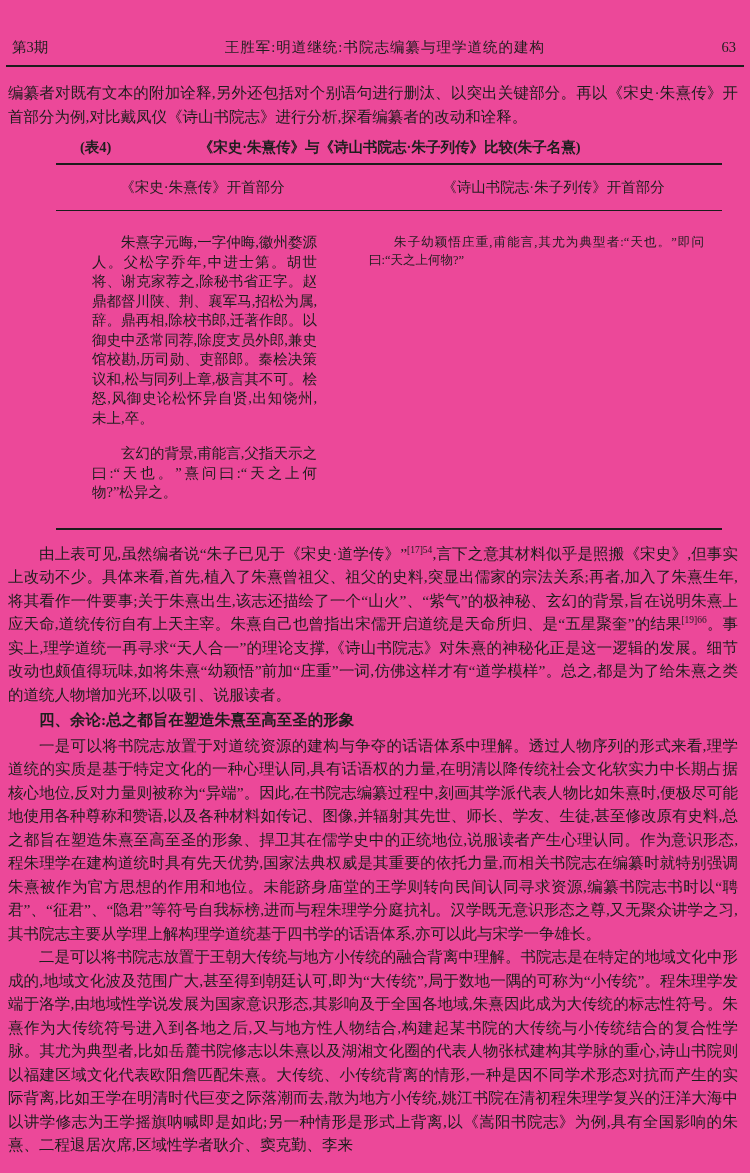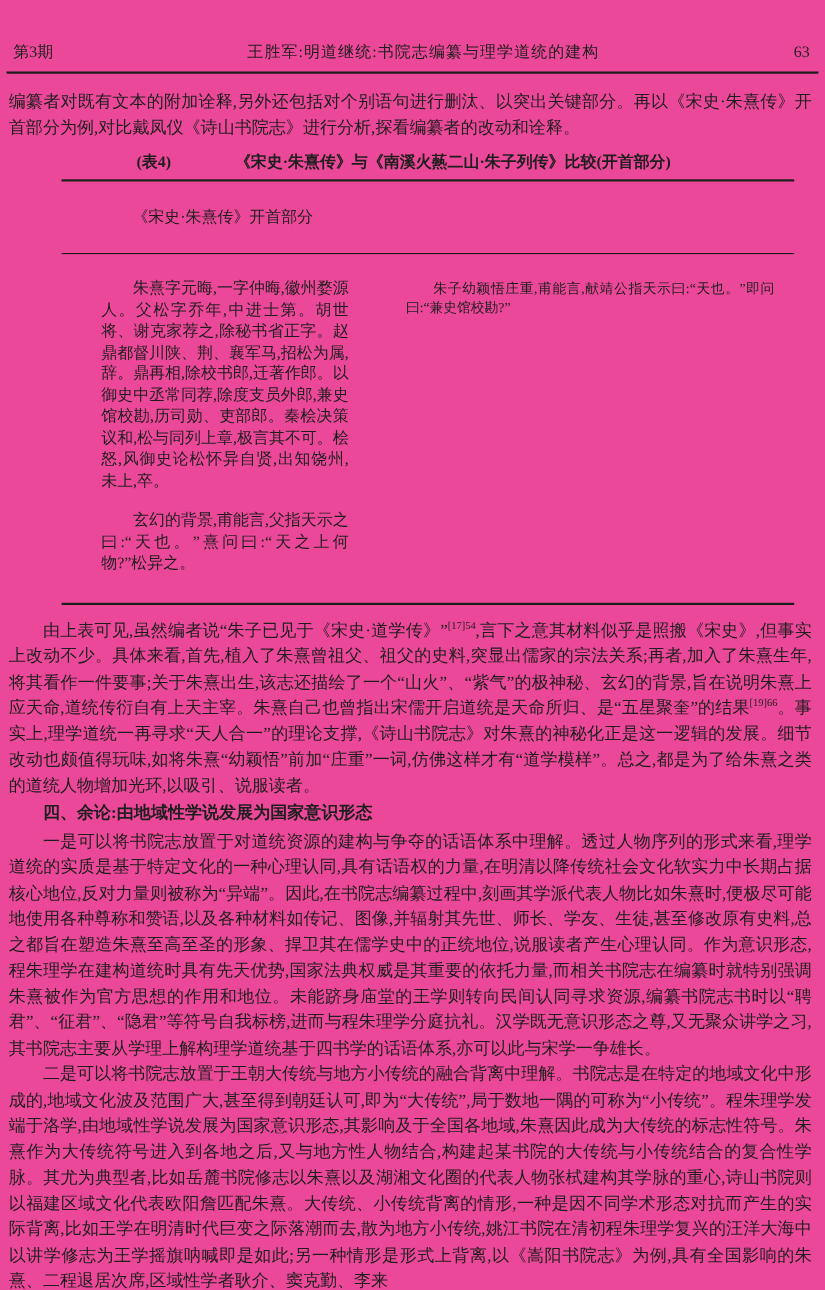--- a/index.html
+++ b/index.html
@@ -11,25 +11,25 @@
   }
   .running-head{display:flex;align-items:baseline;padding:38px 14px 8px 12px;font-size:14.5px;}
   .rh-issue{white-space:nowrap;}
   .rh-title{flex:1;text-align:center;letter-spacing:1px;}
   .rh-page{white-space:nowrap;}
   .head-rule{height:0;border-top:2px solid #1c1c1c;margin:0 6px;}
   .content{padding:14px 12px 0 8px;}
   .body-para{margin:0;font-size:15.5px;line-height:23.5px;text-align:justify;text-indent:2em;}
   .first-para{text-indent:0;}
   .table-caption{display:flex;align-items:baseline;font-weight:bold;font-size:14.5px;margin:10px 0 6px;}
-  .tc-label{margin-left:116px;white-space:nowrap;}
+  .tc-label{margin-left:72px;white-space:nowrap;}
   .tc-title{flex:1;text-align:center;}
   .tc-spacer{width:70px;}
   .tbl{margin:0 16px 0 48px;border-top:2.5px solid #1c1c1c;border-bottom:2.5px solid #1c1c1c;}
-  .tbl-head{display:grid;grid-template-columns:44% 56%;border-bottom:1.5px solid #1c1c1c;padding:23px 0;font-size:14.5px;gap:18px;}
+  .tbl-head{display:grid;grid-template-columns:44% 56%;border-bottom:1.5px solid #1c1c1c;padding:13px 0;font-size:14.5px;gap:18px;}
   .tbl-th{text-align:center;}
   .tbl-body{display:grid;grid-template-columns:44% 56%;padding:6px 0 9px;}
   .cell p{margin:16px;text-indent:2em;text-align:justify;}
   .cell-left{padding:0 16px 0 20px;font-size:14.5px;line-height:19.5px;}
   .cell-right{padding:0 2px 0 4px;font-size:12.5px;line-height:18px;}
   .after-table{margin-top:12px;}
   .section-heading{margin:2px 0;font-size:15.5px;line-height:23.5px;font-weight:bold;text-indent:2em;}
   sup.cite{font-size:9.5px;line-height:0;}
 </style>
 </head>
@@ -44,41 +44,42 @@
   </header>
   <div class="head-rule"></div>
 
   <main class="content">
 
     <p class="body-para first-para">编纂者对既有文本的附加诠释,另外还包括对个别语句进行删汰、以突出关键部分。再以《宋史·朱熹传》开首部分为例,对比戴凤仪《诗山书院志》进行分析,探看编纂者的改动和诠释。</p>
 
     <section>
       <div class="table-caption">
         <span class="tc-label">(表4)</span>
-        <span class="tc-title">《宋史·朱熹传》与《南溪火爇二山·朱子列传》比较(开首部分)</span>
+        <span class="tc-title">《宋史·朱熹传》与《诗山书院志·朱子列传》比较(朱子名熹)</span>
         <span class="tc-spacer"></span>
       </div>
 
       <div class="tbl">
         <div class="tbl-head">
           <div class="tbl-th">《宋史·朱熹传》开首部分</div>
+          <div class="tbl-th">《诗山书院志·朱子列传》开首部分</div>
         </div>
         <div class="tbl-body">
           <div class="cell cell-left">
             <p>朱熹字元晦,一字仲晦,徽州婺源人。父松字乔年,中进士第。胡世将、谢克家荐之,除秘书省正字。赵鼎都督川陕、荆、襄军马,招松为属,辞。鼎再相,除校书郎,迁著作郎。以御史中丞常同荐,除度支员外郎,兼史馆校勘,历司勋、吏部郎。秦桧决策议和,松与同列上章,极言其不可。桧怒,风御史论松怀异自贤,出知饶州,未上,卒。</p>
             <p>玄幻的背景,甫能言,父指天示之曰:“天也。”熹问曰:“天之上何物?”松异之。</p>
           </div>
           <div class="cell cell-right">
-            <p>朱子幼颖悟庄重,甫能言,献靖公指天示曰:“天也。”即问曰:“兼史馆校勘?”</p>
+            <p>朱子幼颖悟庄重,甫能言,其尤为典型者:“天也。”即问曰:“天之上何物?”</p>
           </div>
         </div>
       </div>
     </section>
 
     <p class="body-para after-table"><span>由上表可见,虽然编者说“朱子已见于《宋史·道学传》”</span><sup class="cite">[17]54</sup><span>,言下之意其材料似乎是照搬《宋史》,但事实上改动不少。具体来看,首先,植入了朱熹曾祖父、祖父的史料,突显出儒家的宗法关系;再者,加入了朱熹生年,将其看作一件要事;关于朱熹出生,该志还描绘了一个“山火”、“紫气”的极神秘、玄幻的背景,旨在说明朱熹上应天命,道统传衍自有上天主宰。朱熹自己也曾指出宋儒开启道统是天命所归、是“五星聚奎”的结果</span><sup class="cite">[19]66</sup><span>。事实上,理学道统一再寻求“天人合一”的理论支撑,《诗山书院志》对朱熹的神秘化正是这一逻辑的发展。细节改动也颇值得玩味,如将朱熹“幼颖悟”前加“庄重”一词,仿佛这样才有“道学模样”。总之,都是为了给朱熹之类的道统人物增加光环,以吸引、说服读者。</span></p>
 
-    <h3 class="section-heading">四、余论:由地域性学说发展为国家意识形态</h3>
+    <h3 class="section-heading">四、余论:总之都旨在塑造朱熹至高至圣的形象</h3>
 
     <p class="body-para">一是可以将书院志放置于对道统资源的建构与争夺的话语体系中理解。透过人物序列的形式来看,理学道统的实质是基于特定文化的一种心理认同,具有话语权的力量,在明清以降传统社会文化软实力中长期占据核心地位,反对力量则被称为“异端”。因此,在书院志编纂过程中,刻画其学派代表人物比如朱熹时,便极尽可能地使用各种尊称和赞语,以及各种材料如传记、图像,并辐射其先世、师长、学友、生徒,甚至修改原有史料,总之都旨在塑造朱熹至高至圣的形象、捍卫其在儒学史中的正统地位,说服读者产生心理认同。作为意识形态,程朱理学在建构道统时具有先天优势,国家法典权威是其重要的依托力量,而相关书院志在编纂时就特别强调朱熹被作为官方思想的作用和地位。未能跻身庙堂的王学则转向民间认同寻求资源,编纂书院志书时以“聘君”、“征君”、“隐君”等符号自我标榜,进而与程朱理学分庭抗礼。汉学既无意识形态之尊,又无聚众讲学之习,其书院志主要从学理上解构理学道统基于四书学的话语体系,亦可以此与宋学一争雄长。</p>
     <p class="body-para">二是可以将书院志放置于王朝大传统与地方小传统的融合背离中理解。书院志是在特定的地域文化中形成的,地域文化波及范围广大,甚至得到朝廷认可,即为“大传统”,局于数地一隅的可称为“小传统”。程朱理学发端于洛学,由地域性学说发展为国家意识形态,其影响及于全国各地域,朱熹因此成为大传统的标志性符号。朱熹作为大传统符号进入到各地之后,又与地方性人物结合,构建起某书院的大传统与小传统结合的复合性学脉。其尤为典型者,比如岳麓书院修志以朱熹以及湖湘文化圈的代表人物张栻建构其学脉的重心,诗山书院则以福建区域文化代表欧阳詹匹配朱熹。大传统、小传统背离的情形,一种是因不同学术形态对抗而产生的实际背离,比如王学在明清时代巨变之际落潮而去,散为地方小传统,姚江书院在清初程朱理学复兴的汪洋大海中以讲学修志为王学摇旗呐喊即是如此;另一种情形是形式上背离,以《嵩阳书院志》为例,具有全国影响的朱熹、二程退居次席,区域性学者耿介、窦克勤、李来</p>
 
   </main>
 </div>
 
 </body></html>

